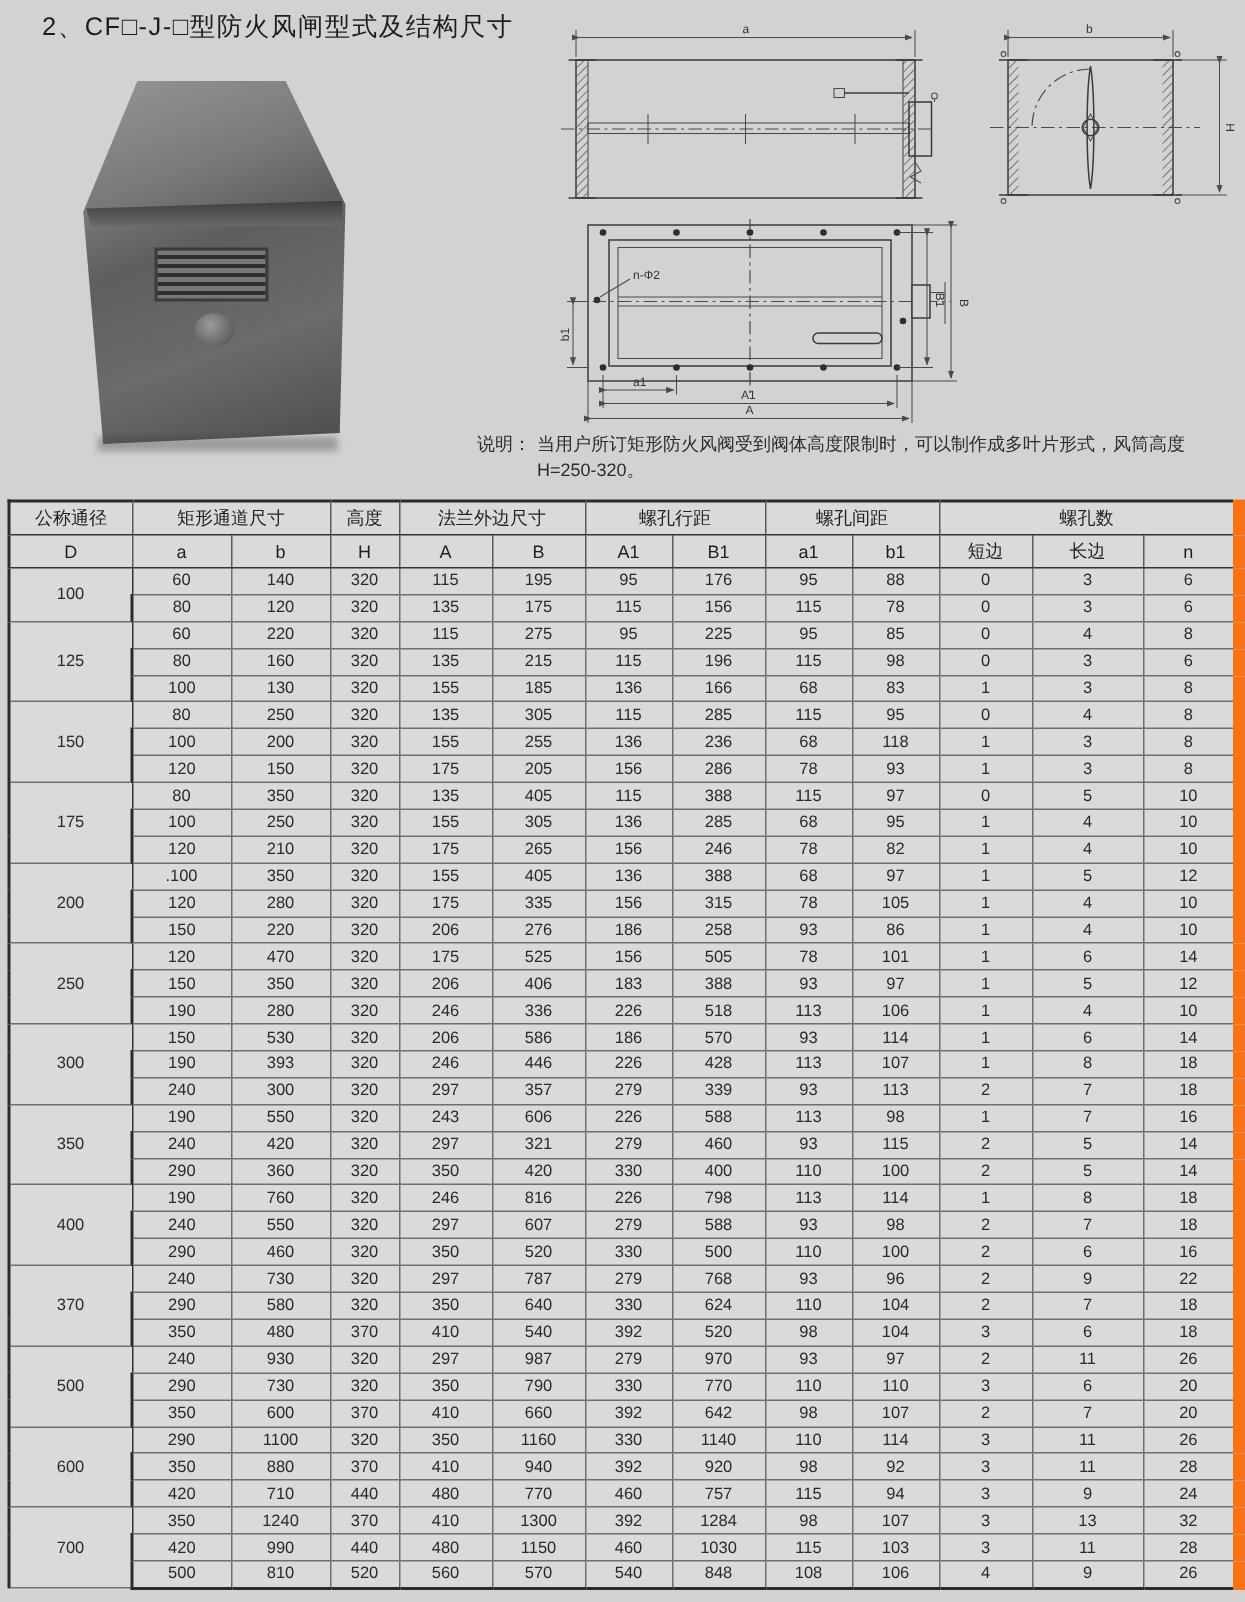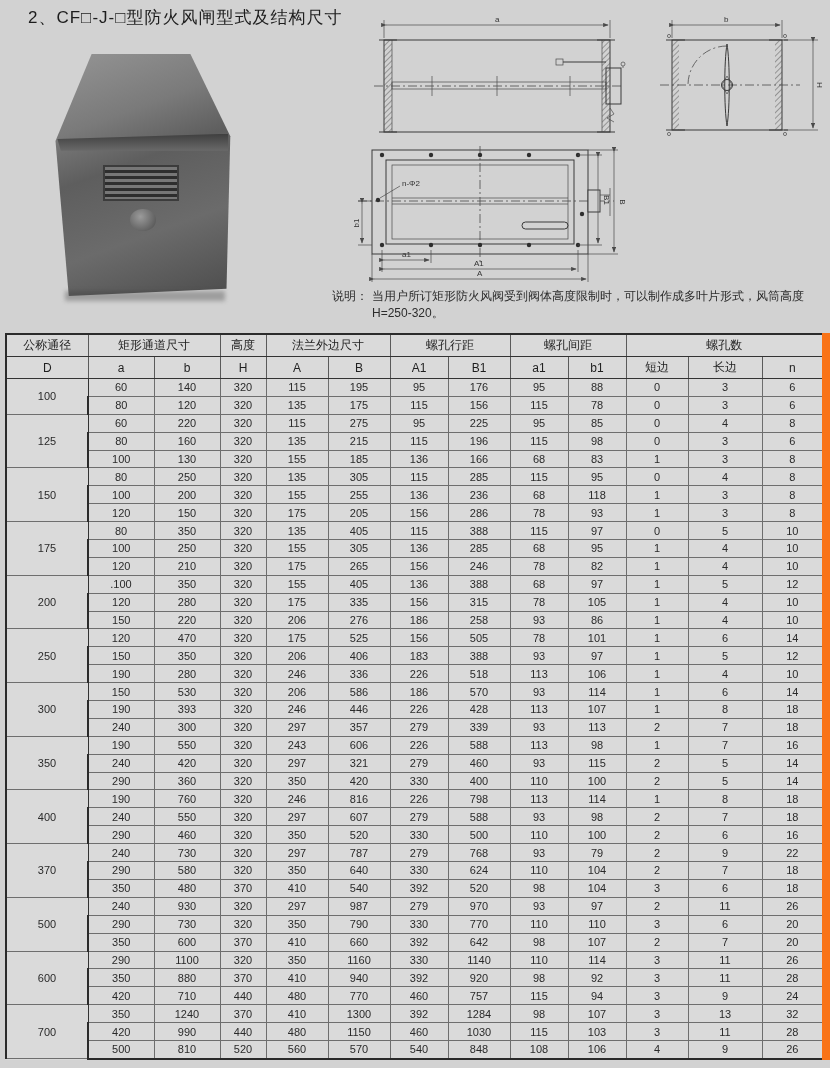--- a/index.html
+++ b/index.html
@@ -48,21 +48,21 @@
   .thin{stroke:#4a4a4a;stroke-width:.7;fill:none;}
   .cline{stroke:#4a4a4a;stroke-width:.8;fill:none;stroke-dasharray:9 3 2 3;}
   .dim{stroke:#4a4a4a;stroke-width:.7;fill:none;}
   .dtext{font-size:8px;fill:#333;font-family:"Liberation Sans",sans-serif;}
   
   .note{
     position:absolute;left:318px;top:288px;width:508px;
     font-size:12px;line-height:17px;color:#2c2c2c;
     display:flex;
   }
-  .note .lbl{flex:0 0 40px;margin-left:14px;}
+  .note .lbl{flex:0 0 40px;}
   .note .txt{flex:1;}
   
   table.dims{
     position:absolute;left:5px;top:333px;width:820px;
     border-collapse:collapse;table-layout:fixed;
     background:#dadada;
   }
   table.dims th,table.dims td{
     border:1px solid #5a5a5a;
     text-align:center;vertical-align:middle;
@@ -144,21 +144,21 @@
     <circle class="thin" cx="37" cy="122" r="1.6"></circle>
       <circle class="thin" cx="153" cy="122" r="1.6"></circle>
     <line class="cline" x1="28" y1="73" x2="168" y2="73"></line>
     <path class="dline" d="M95 32 C98 50 98 96 95 114 C92 96 92 50 95 32 Z"></path>
     <path class="thin" d="M95 64 l5 9 l-5 9 l-5 -9 Z"></path>
     <circle class="dline" cx="95" cy="73" r="5.5"></circle>
     <path class="cline" d="M95 34 A39 39 0 0 0 56 73"></path>
   </svg>
 </div>
 
-<div class="drawing" style="left:352px;top:146px;">
+<div class="drawing" style="left:372px;top:146px;">
   <svg width="292" height="140" viewBox="0 0 292 140">
     <rect class="dline" x="20" y="4" width="216" height="104"></rect>
     <rect class="dline" x="34" y="14" width="188" height="84"></rect>
     <rect class="thin" x="40" y="19" width="176" height="74"></rect>
     <line class="thin" x1="40" y1="52" x2="216" y2="52"></line>
     <line class="thin" x1="40" y1="58" x2="216" y2="58"></line>
     <line class="cline" x1="6" y1="55" x2="262" y2="55"></line>
     <line class="cline" x1="128" y1="0" x2="128" y2="116"></line>
     <g fill="#2e2e2e">
       <circle cx="30" cy="9" r="2.2"></circle>
@@ -624,21 +624,21 @@
       <tr class="group-top">
         <td rowspan="3" class="dcol">370</td>
         <td>240</td>
         <td>730</td>
         <td>320</td>
         <td>297</td>
         <td>787</td>
         <td>279</td>
         <td>768</td>
         <td>93</td>
-        <td>79</td>
+        <td>96</td>
         <td>2</td>
         <td>9</td>
         <td>22</td>
       </tr>
       <tr>
         <td>290</td>
         <td>580</td>
         <td>320</td>
         <td>350</td>
         <td>640</td>

